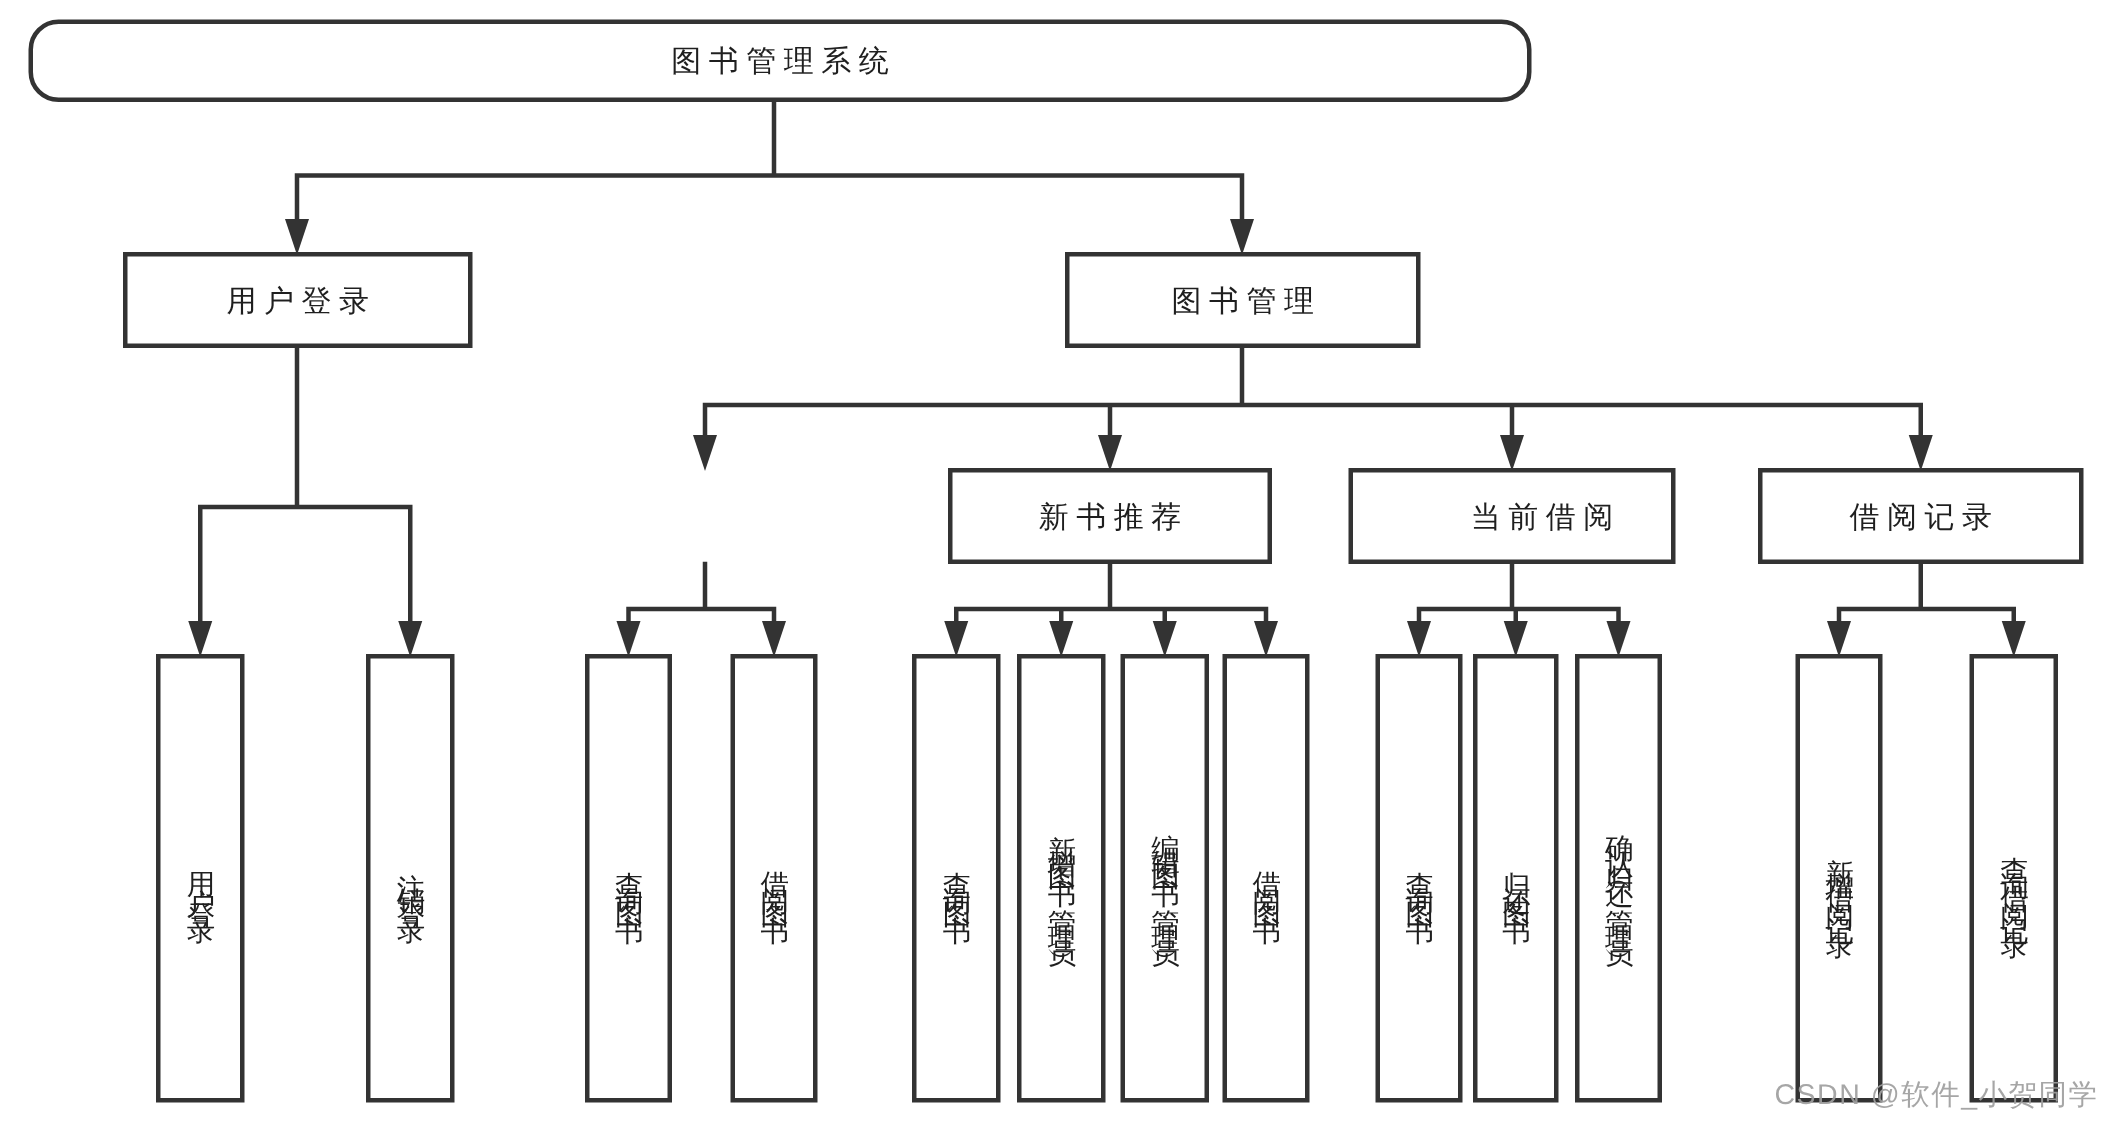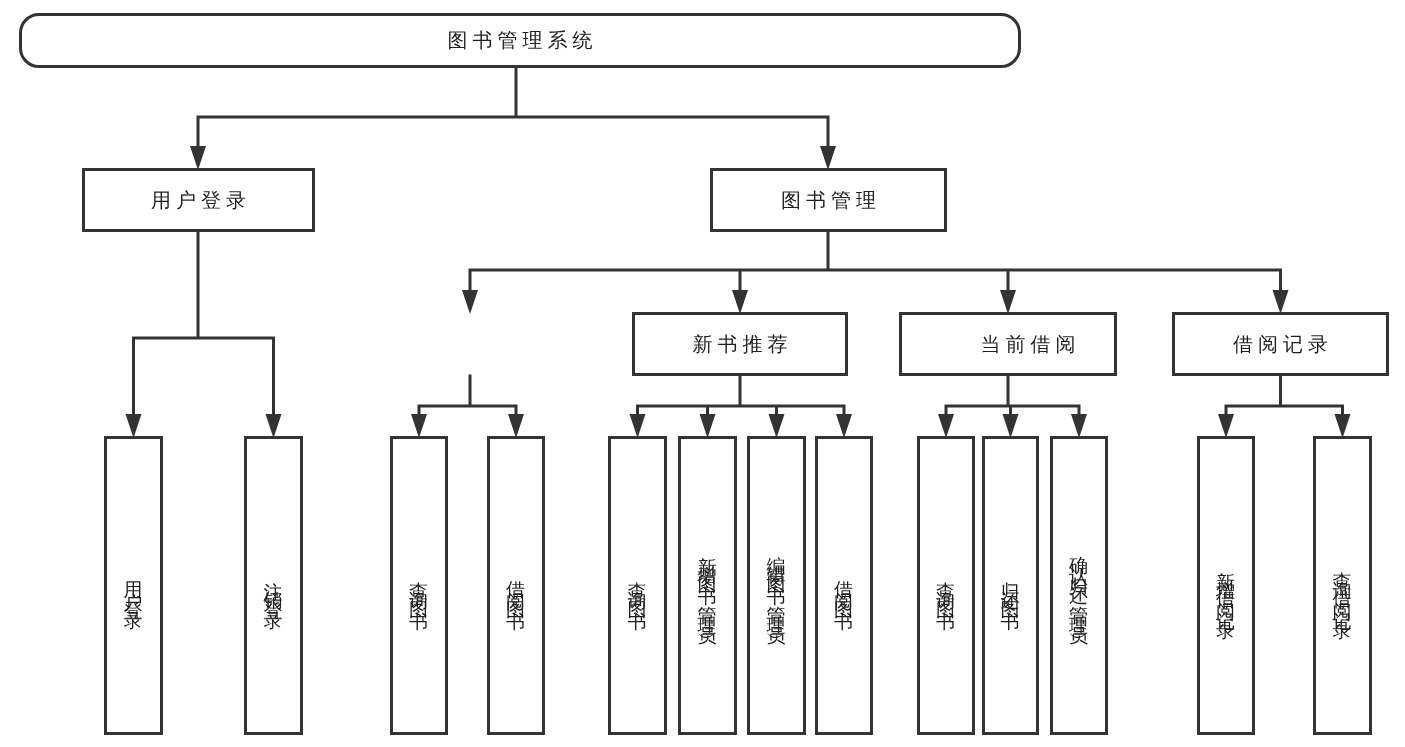--- a/index.html
+++ b/index.html
@@ -162,14 +162,15 @@
     <span class="vtext">确认归还（管理员）</span>
   </div>
 
   <div class="node leaf" style="left:1197px; top:436px; width:58px; height:299px;">
     <span class="vtext">新增借阅记录</span>
   </div>
   <div class="node leaf" style="left:1313px; top:436px; width:59px; height:299px;">
     <span class="vtext">查询借阅记录</span>
   </div>
 
+  <div class="watermark">CSDN @软件_小贺同学</div>
 
 </div>
 
 </body></html>

